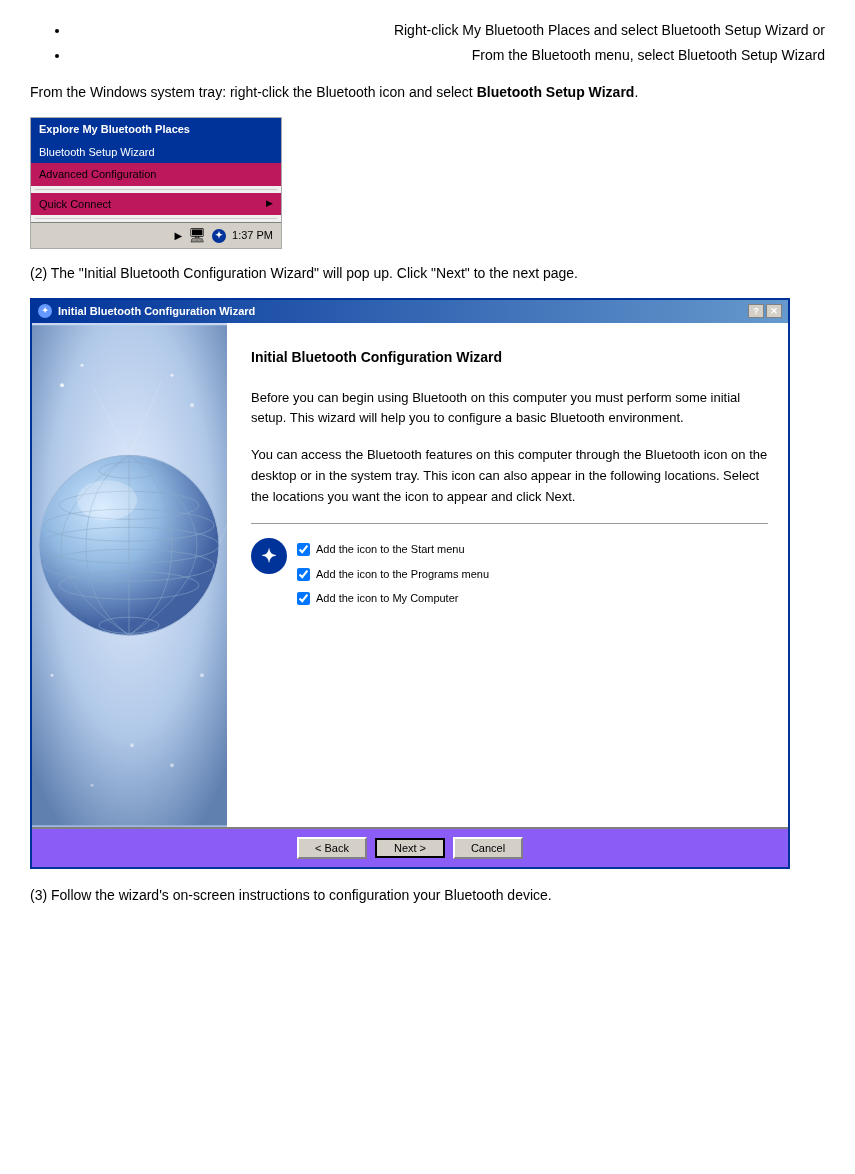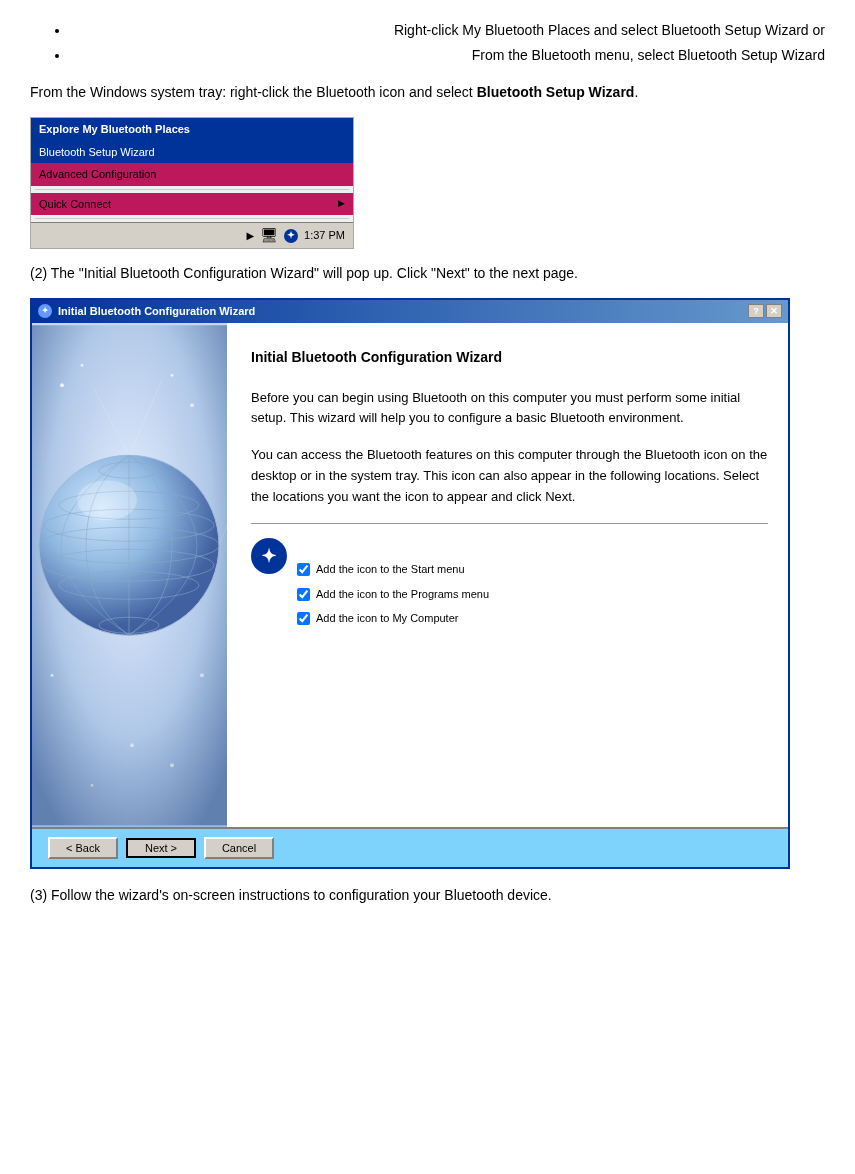--- a/index.html
+++ b/index.html
@@ -24,21 +24,21 @@
     .paragraph {
       margin-bottom: 12px;
     }
     .bold { font-weight: bold; }
 
     
     .screenshot-container {
       margin: 14px 0 14px 0;
     }
     .context-menu-img {
-      width: 324px;
+      width: 252px;
       border: 1px solid #aaa;
       background: #f0f0f0;
     }
     .menu-header {
       background: #003399;
       color: #fff;
       font-size: 11px;
       font-weight: bold;
       padding: 3px 8px;
       font-family: 'Tahoma', Arial, sans-serif;
@@ -173,21 +173,21 @@
     }
     .wizard-separator {
       border: none;
       border-top: 1px solid #999;
       margin: 14px 0;
     }
     .checkbox-group {
       display: flex;
       flex-direction: column;
       gap: 8px;
-      margin-top: 23px;
+      margin-top: 3px;
     }
     .checkbox-row {
       display: flex;
       align-items: center;
       gap: 6px;
       font-size: 11px;
     }
     .checkbox-row input[type="checkbox"] {
       width: 13px;
       height: 13px;
@@ -205,25 +205,25 @@
       border-radius: 50%;
       display: flex;
       align-items: center;
       justify-content: center;
       color: #fff;
       font-size: 18px;
       font-weight: bold;
       flex-shrink: 0;
     }
     .wizard-footer {
-      background: #7dd3fc;
+      background: #8b5cf6;
       border-top: 2px solid #808080;
       padding: 8px 16px;
       display: flex;
-      justify-content: flex-start;
+      justify-content: center;
       gap: 8px;
       align-items: center;
     }
     .wizard-btn {
       min-width: 70px;
       padding: 3px 10px;
       background: #d4d0c8;
       border: 2px solid;
       border-color: #fff #808080 #808080 #fff;
       font-size: 11px;

